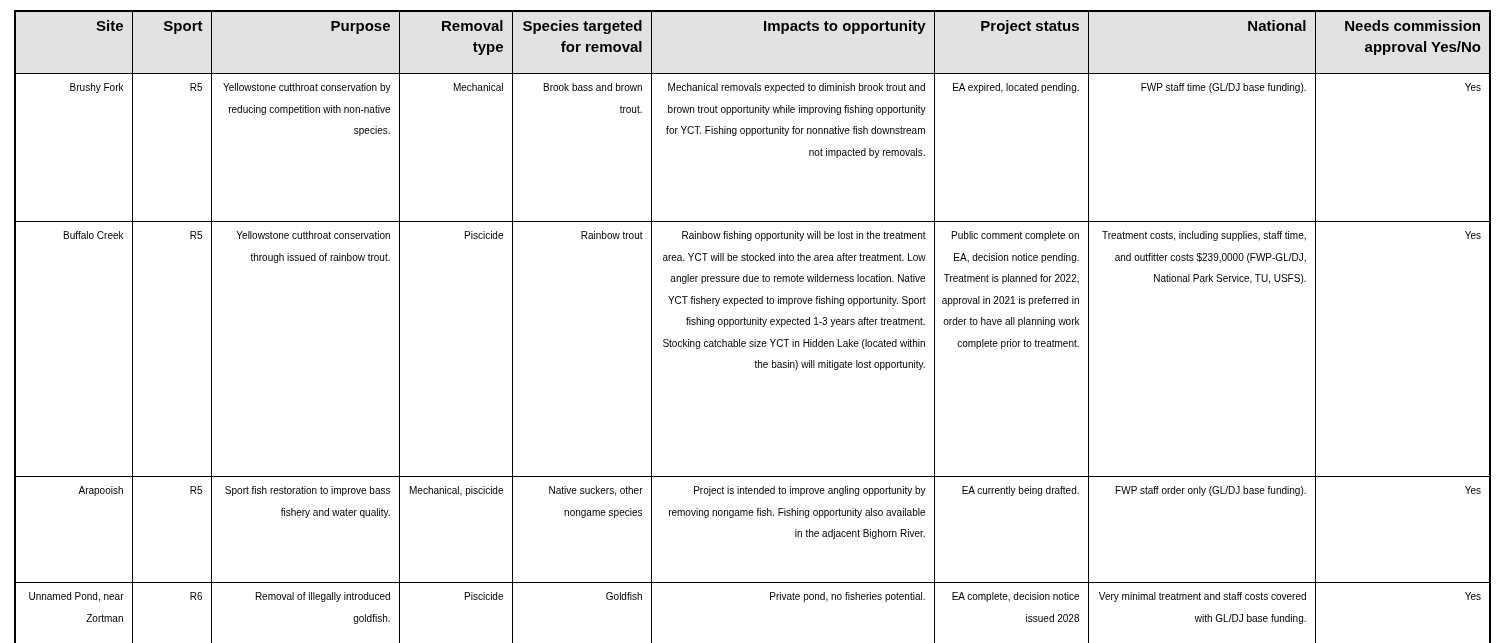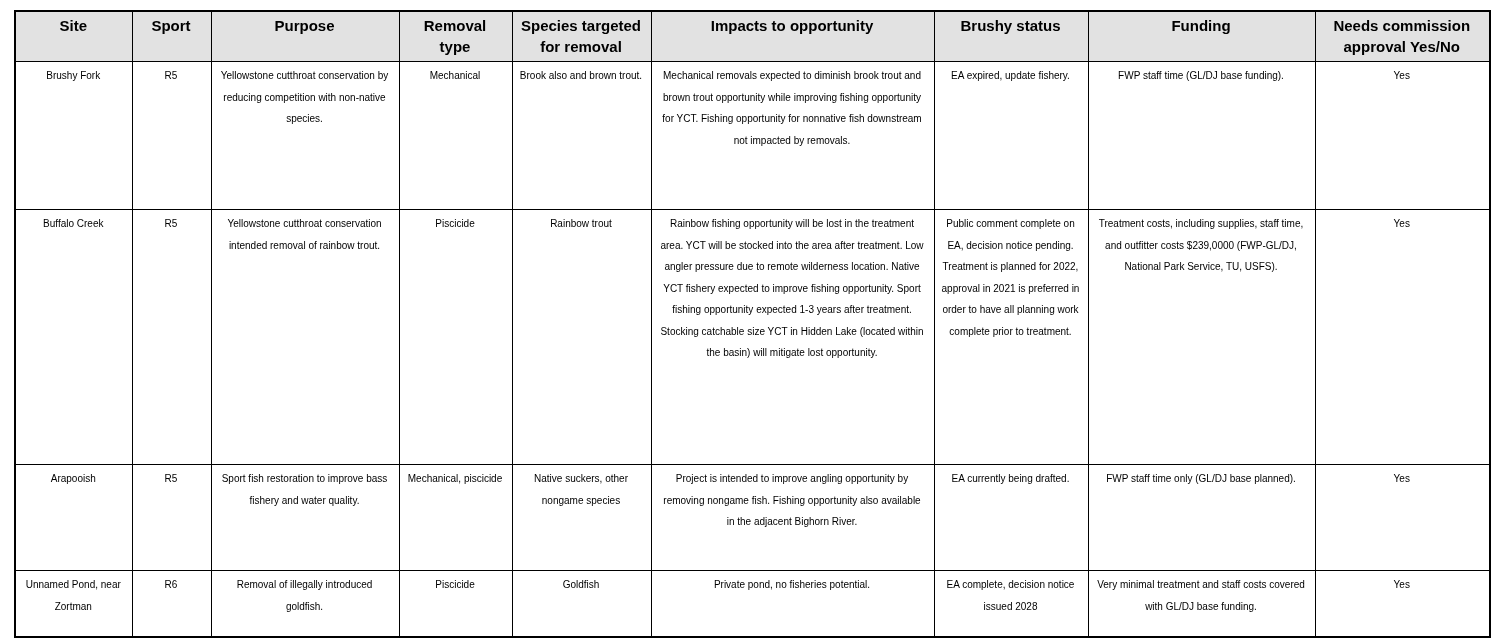--- a/index.html
+++ b/index.html
@@ -20,22 +20,22 @@
     border-collapse: collapse;
     table-layout: fixed;
     margin: 10px 0 0 14px;
     width: 1475px;
     border: 2px solid #000000;
   }
   table.doc-table th,
   table.doc-table td {
     border: 1px solid #000000;
     vertical-align: top;
-    text-align: center;
-    padding: 3px 8px 4px 7px;
+    text-align: right;
+    padding: 3px 8px 16px 7px;
     box-sizing: border-box;
     overflow: hidden;
   }
   table.doc-table th {
     background: #e2e2e2;
     font-weight: bold;
     font-size: 15px;
     line-height: 21px;
   }
   table.doc-table td {
@@ -66,58 +66,58 @@
       <col style="width:175px">
     </colgroup>
     <thead>
       <tr class="hdr-row">
         <th>Site</th>
         <th>Sport</th>
         <th>Purpose</th>
         <th>Removal type</th>
         <th>Species targeted for removal</th>
         <th>Impacts to opportunity</th>
-        <th>Brushy status</th>
-        <th>Funding</th>
+        <th>Project status</th>
+        <th>National</th>
         <th>Needs commission approval Yes/No</th>
       </tr>
     </thead>
     <tbody>
       <tr class="row-0">
         <td>Brushy Fork</td>
         <td>R5</td>
         <td>Yellowstone cutthroat conservation by reducing competition with non-native species.</td>
         <td>Mechanical</td>
-        <td>Brook also and brown trout.</td>
+        <td>Brook bass and brown trout.</td>
         <td>Mechanical removals expected to diminish brook trout and brown trout opportunity while improving fishing opportunity for YCT. Fishing opportunity for nonnative fish downstream not impacted by removals.</td>
-        <td>EA expired, update fishery.</td>
+        <td>EA expired, located pending.</td>
         <td>FWP staff time (GL/DJ base funding).</td>
         <td>Yes</td>
       </tr>
       <tr class="row-1">
         <td>Buffalo Creek</td>
         <td>R5</td>
-        <td>Yellowstone cutthroat conservation intended removal of rainbow trout.</td>
+        <td>Yellowstone cutthroat conservation through issued of rainbow trout.</td>
         <td>Piscicide</td>
         <td>Rainbow trout</td>
         <td>Rainbow fishing opportunity will be lost in the treatment area. YCT will be stocked into the area after treatment. Low angler pressure due to remote wilderness location. Native YCT fishery expected to improve fishing opportunity. Sport fishing opportunity expected 1-3 years after treatment. Stocking catchable size YCT in Hidden Lake (located within the basin) will mitigate lost opportunity.</td>
         <td>Public comment complete on EA, decision notice pending.
 Treatment is planned for 2022, approval in 2021 is preferred in order to have all planning work complete prior to treatment.</td>
         <td>Treatment costs, including supplies, staff time, and outfitter costs $239,0000 (FWP-GL/DJ, National Park Service, TU, USFS).</td>
         <td>Yes</td>
       </tr>
       <tr class="row-2">
         <td>Arapooish</td>
         <td>R5</td>
         <td>Sport fish restoration to improve bass fishery and water quality.</td>
         <td>Mechanical, piscicide</td>
         <td>Native suckers, other nongame species</td>
         <td>Project is intended to improve angling opportunity by removing nongame fish. Fishing opportunity also available in the adjacent Bighorn River.</td>
         <td>EA currently being drafted.</td>
-        <td>FWP staff time only (GL/DJ base planned).</td>
+        <td>FWP staff order only (GL/DJ base funding).</td>
         <td>Yes</td>
       </tr>
       <tr class="row-3">
         <td>Unnamed Pond, near Zortman</td>
         <td>R6</td>
         <td>Removal of illegally introduced goldfish.</td>
         <td>Piscicide</td>
         <td>Goldfish</td>
         <td>Private pond, no fisheries potential.</td>
         <td>EA complete, decision notice issued 2028</td>

